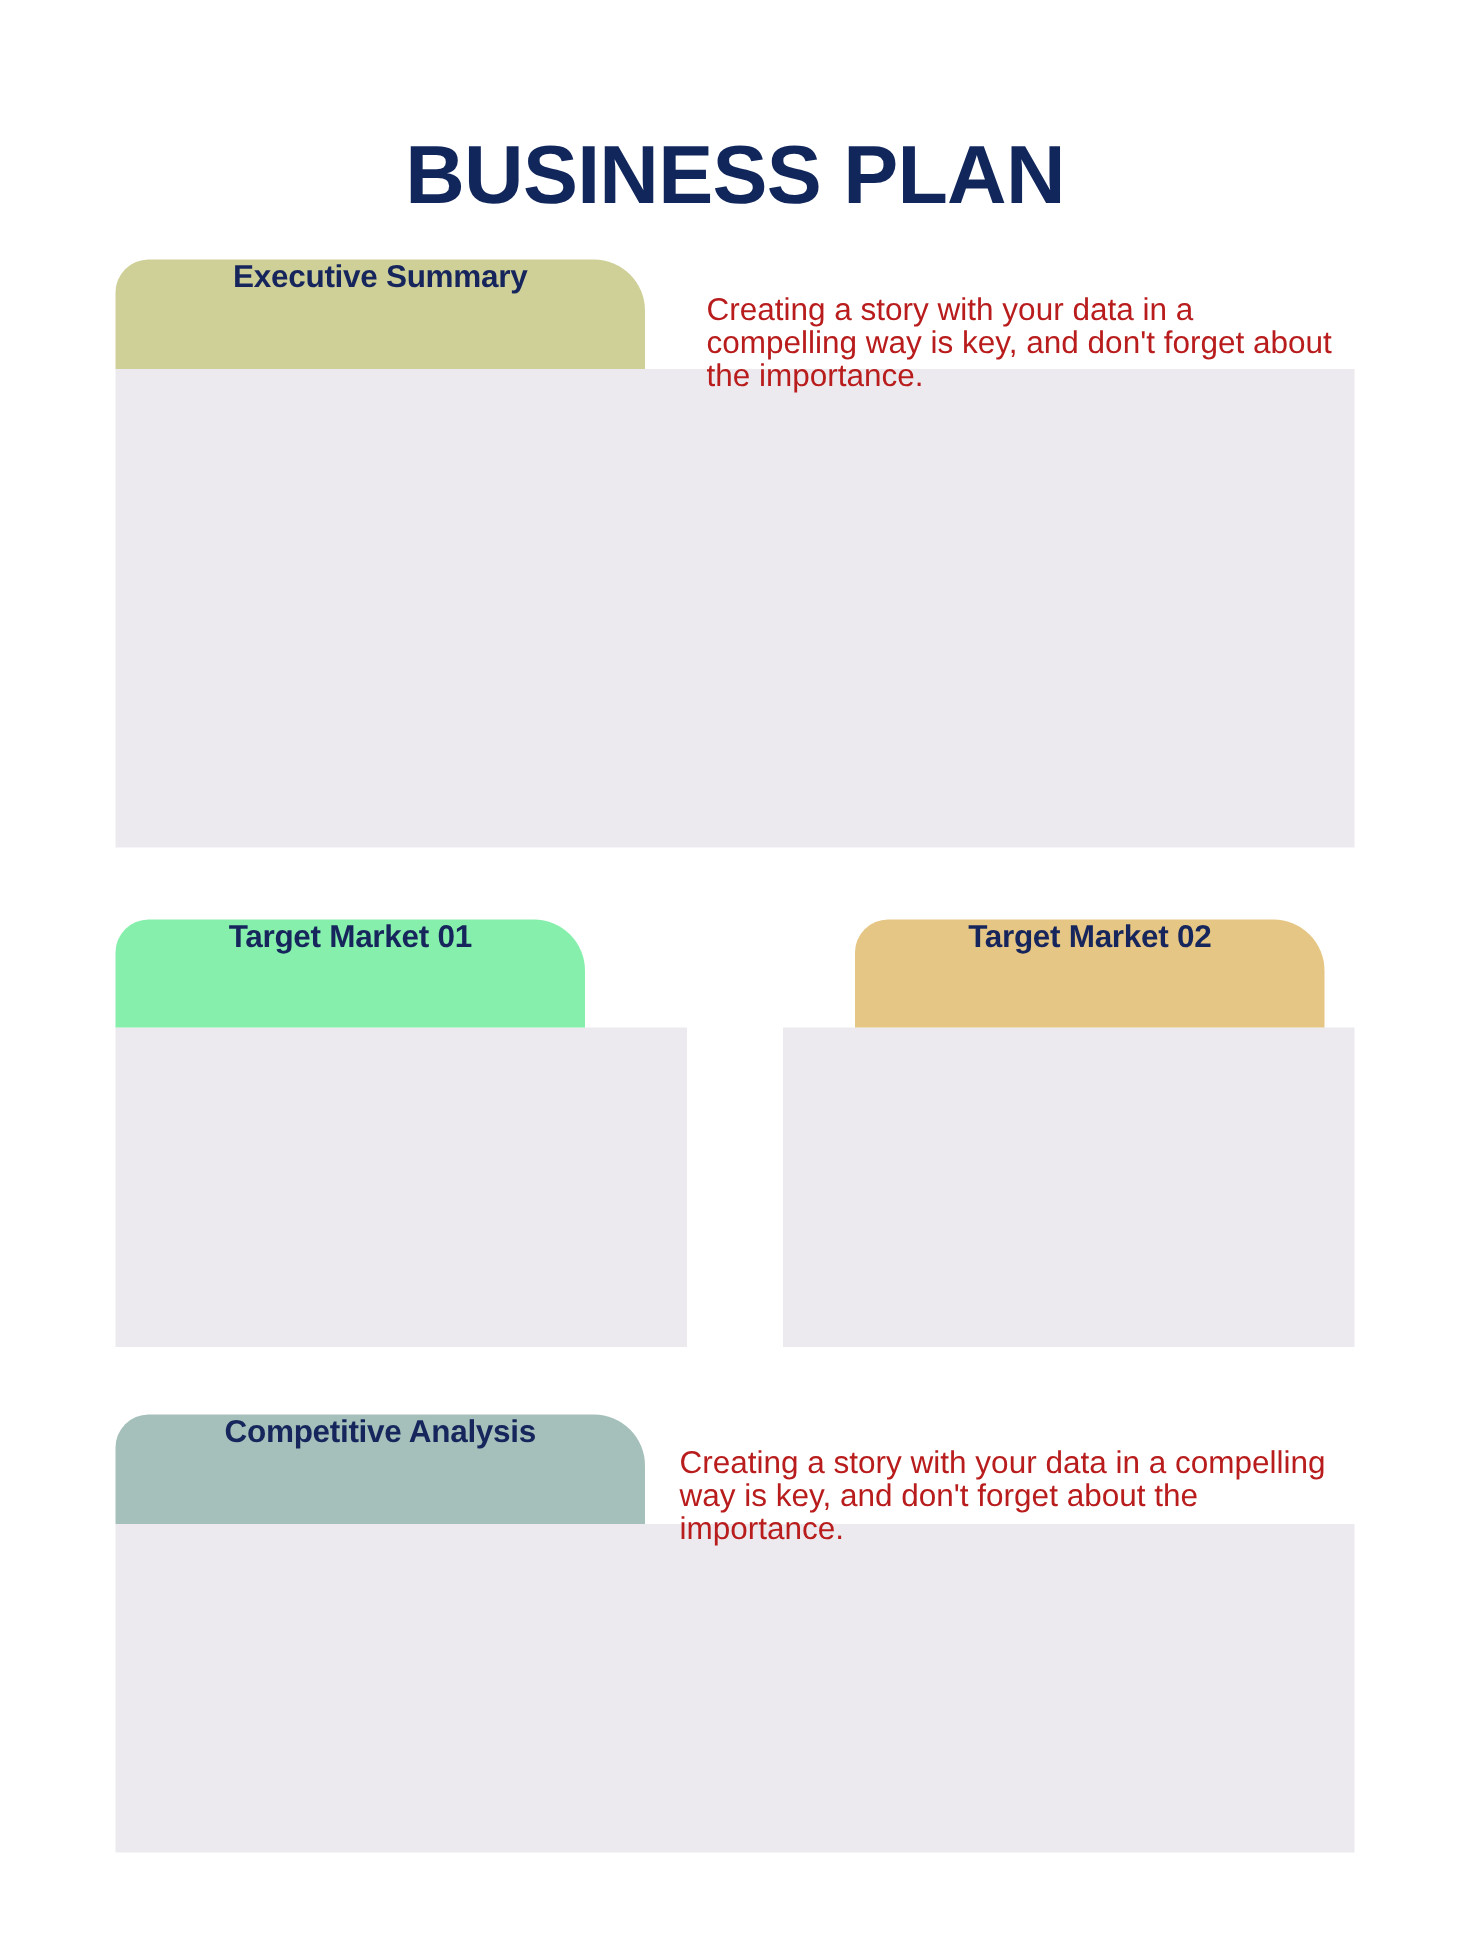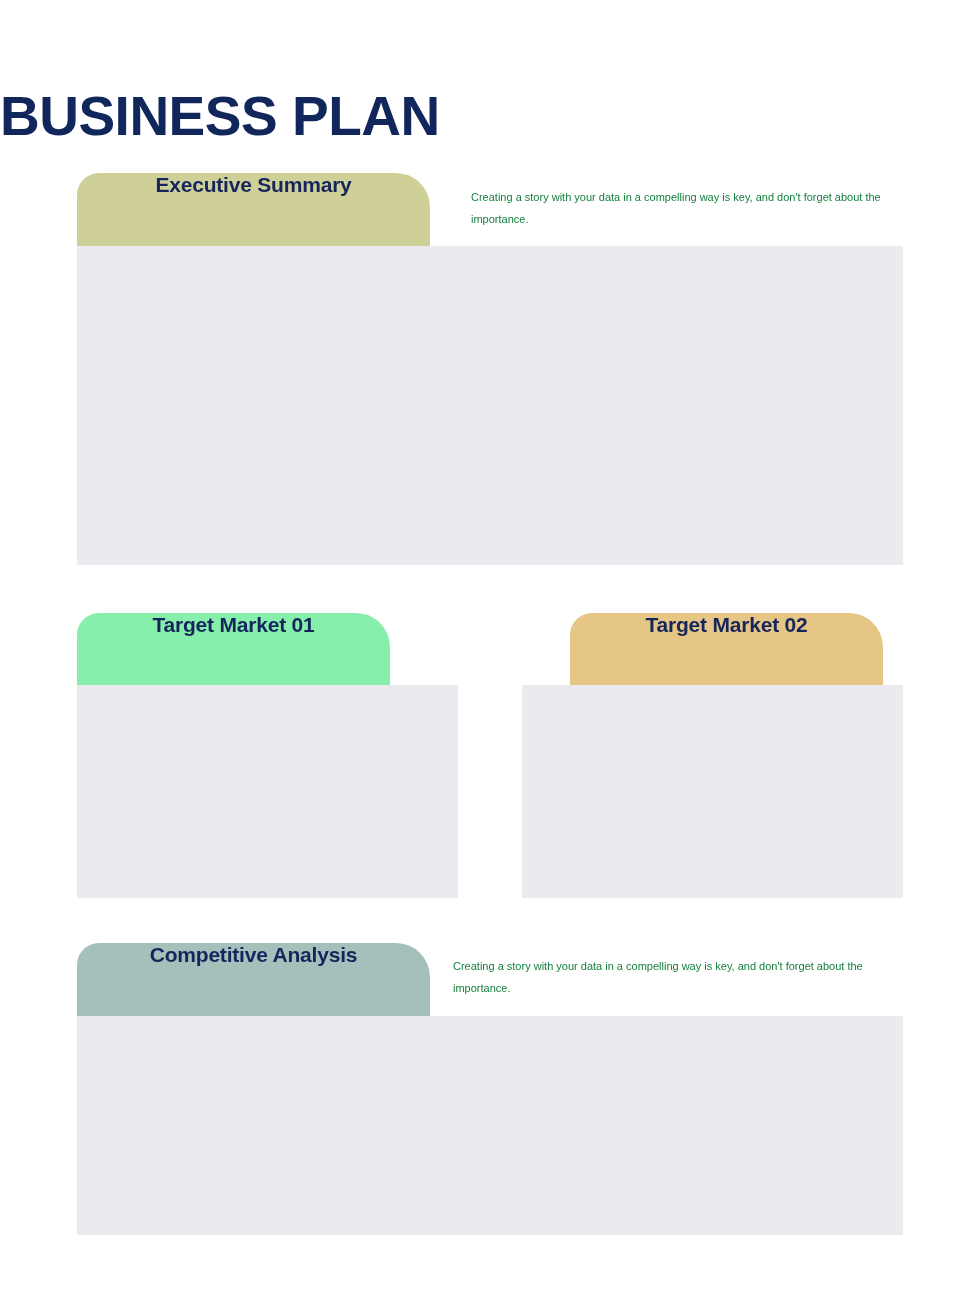--- a/index.html
+++ b/index.html
@@ -21,21 +21,21 @@
     height: 1306px;
     background: #ffffff;
   }
 
   
   .page-title {
     position: absolute;
     left: 0;
     top: 48px;
     width: 980px;
-    text-align: left;
+    text-align: center;
     font-size: 55px;
     line-height: 62px;
     font-weight: bold;
     letter-spacing: -0.5px;
     color: #11265B;
     white-space: nowrap;
   }
 
   
   .tab {
@@ -57,22 +57,22 @@
   }
 
   .panel {
     position: absolute;
     background: #ECEAEE;
     z-index: 1;
   }
 
   .blurb {
     position: absolute;
-    color: #15803d;
-    font-size: 11px;
+    color: #b91c1c;
+    font-size: 21px;
     line-height: 22px;
     z-index: 2;
   }
 
   
   #tab-exec {
     left: 77px;
     top: 173px;
     width: 353px;
     height: 73px;

